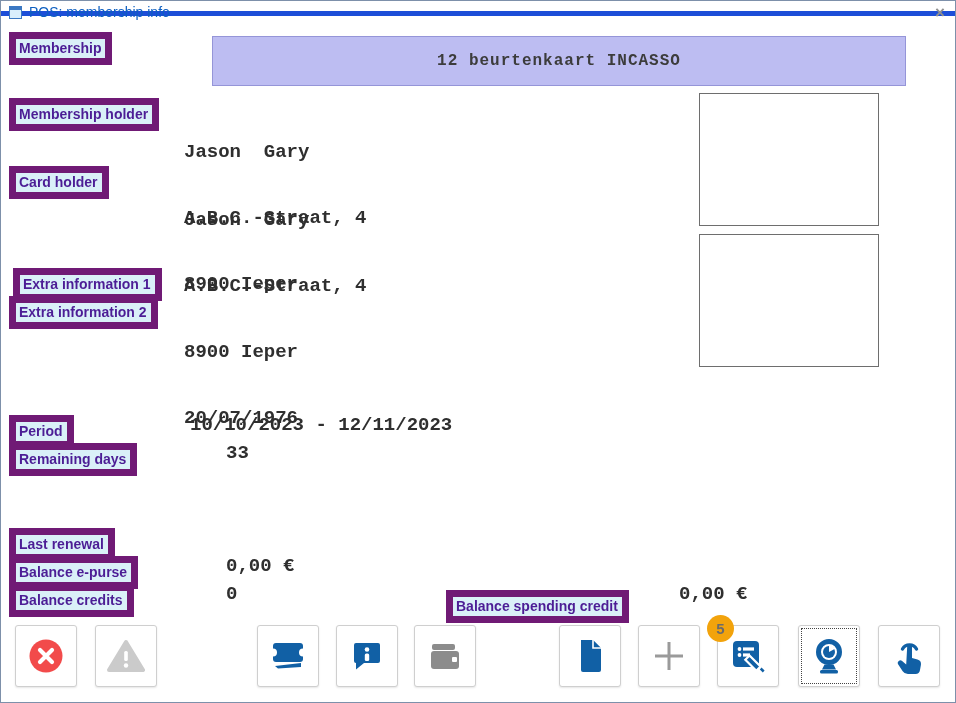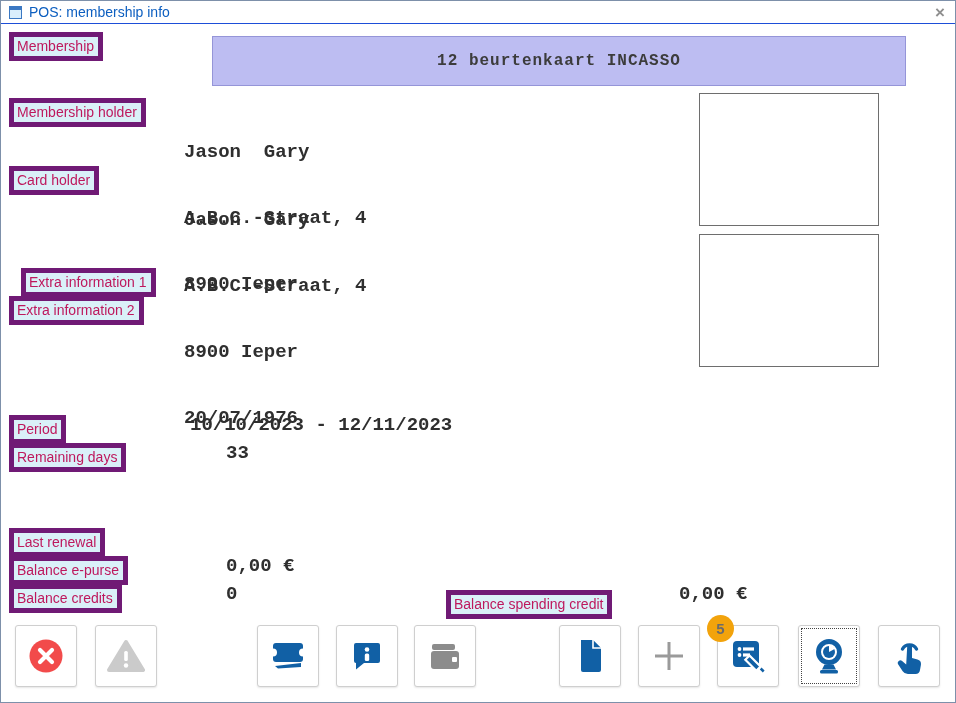--- a/index.html
+++ b/index.html
@@ -4,41 +4,41 @@
 <style>
   * { margin:0; padding:0; box-sizing:border-box; }
   html,body { background:#e8e8e8; }
   .window {
     position:relative; width:956px; height:703px;
     background:#fff; border:1px solid #7d90aa;
     font-family:"Liberation Sans", sans-serif;
     overflow:hidden;
   }
   .titlebar {
-    position:absolute; left:0; top:0; right:0; height:23px;
-    background:#fff; border-bottom:1px solid #1d4ed8;
+    position:absolute; left:0; top:0; right:0; height:15px;
+    background:#fff; border-bottom:5px solid #1d4ed8;
   }
   .winicon {
     position:absolute; left:8px; top:5px; width:13px; height:13px;
     border:1px solid #3b78c3; background:#d9eefc;
   }
   .winicon::before {
     content:""; position:absolute; left:0; top:0; right:0; height:3px; background:#3b78c3;
   }
   .wintitle {
     position:absolute; left:28px; top:3px; font-size:14px; color:#0d5fc0;
   }
   .closebtn {
     position:absolute; right:10px; top:1px; font-size:17px; color:#8f8f8f;
     cursor:pointer; line-height:21px; font-weight:bold;
   }
   .lbl {
     position:absolute; display:inline-block;
-    background:#daf0f8; border:5px solid #701a75;
-    font-size:14px; font-weight:normal; color:#be185d;
+    background:#daf0f8; border:7px solid #701a75;
+    font-size:14px; font-weight:bold; color:#4c1d95;
     padding:0 4px 1px 3px; line-height:18px; white-space:nowrap;
   }
   .banner {
     position:absolute; left:183px; top:35px; width:694px; height:50px;
     background:#bdbdf2; border:1px solid #9595d8;
     display:flex; align-items:center; justify-content:center;
     font-family:"Liberation Mono", monospace; font-weight:bold;
     font-size:16px; color:#3c3c3c; letter-spacing:1px;margin-left:28px;
   }
   .mono {
@@ -72,21 +72,21 @@
 
   <div class="titlebar">
     <span class="winicon"></span>
     <span class="wintitle">POS: membership info</span>
     <span class="closebtn">×</span>
   </div>
 
   <span class="lbl" style="left:8px; top:31px;">Membership</span>
   <span class="lbl" style="left:8px; top:97px;">Membership holder</span>
   <span class="lbl" style="left:8px; top:165px;">Card holder</span>
-  <span class="lbl" style="left:20px; top:267px;">Extra information 1</span>
+  <span class="lbl" style="left:12px; top:267px;">Extra information 1</span>
   <span class="lbl" style="left:8px; top:295px;">Extra information 2</span>
   <span class="lbl" style="left:8px; top:414px;">Period</span>
   <span class="lbl" style="left:8px; top:442px;">Remaining days</span>
   <span class="lbl" style="left:8px; top:527px;">Last renewal</span>
   <span class="lbl" style="left:8px; top:555px;">Balance e-purse</span>
   <span class="lbl" style="left:8px; top:583px;">Balance credits</span>
   <span class="lbl" style="left:445px; top:589px;">Balance spending credit</span>
 
   <div class="banner">
     <span>12 beurtenkaart INCASSO</span>

